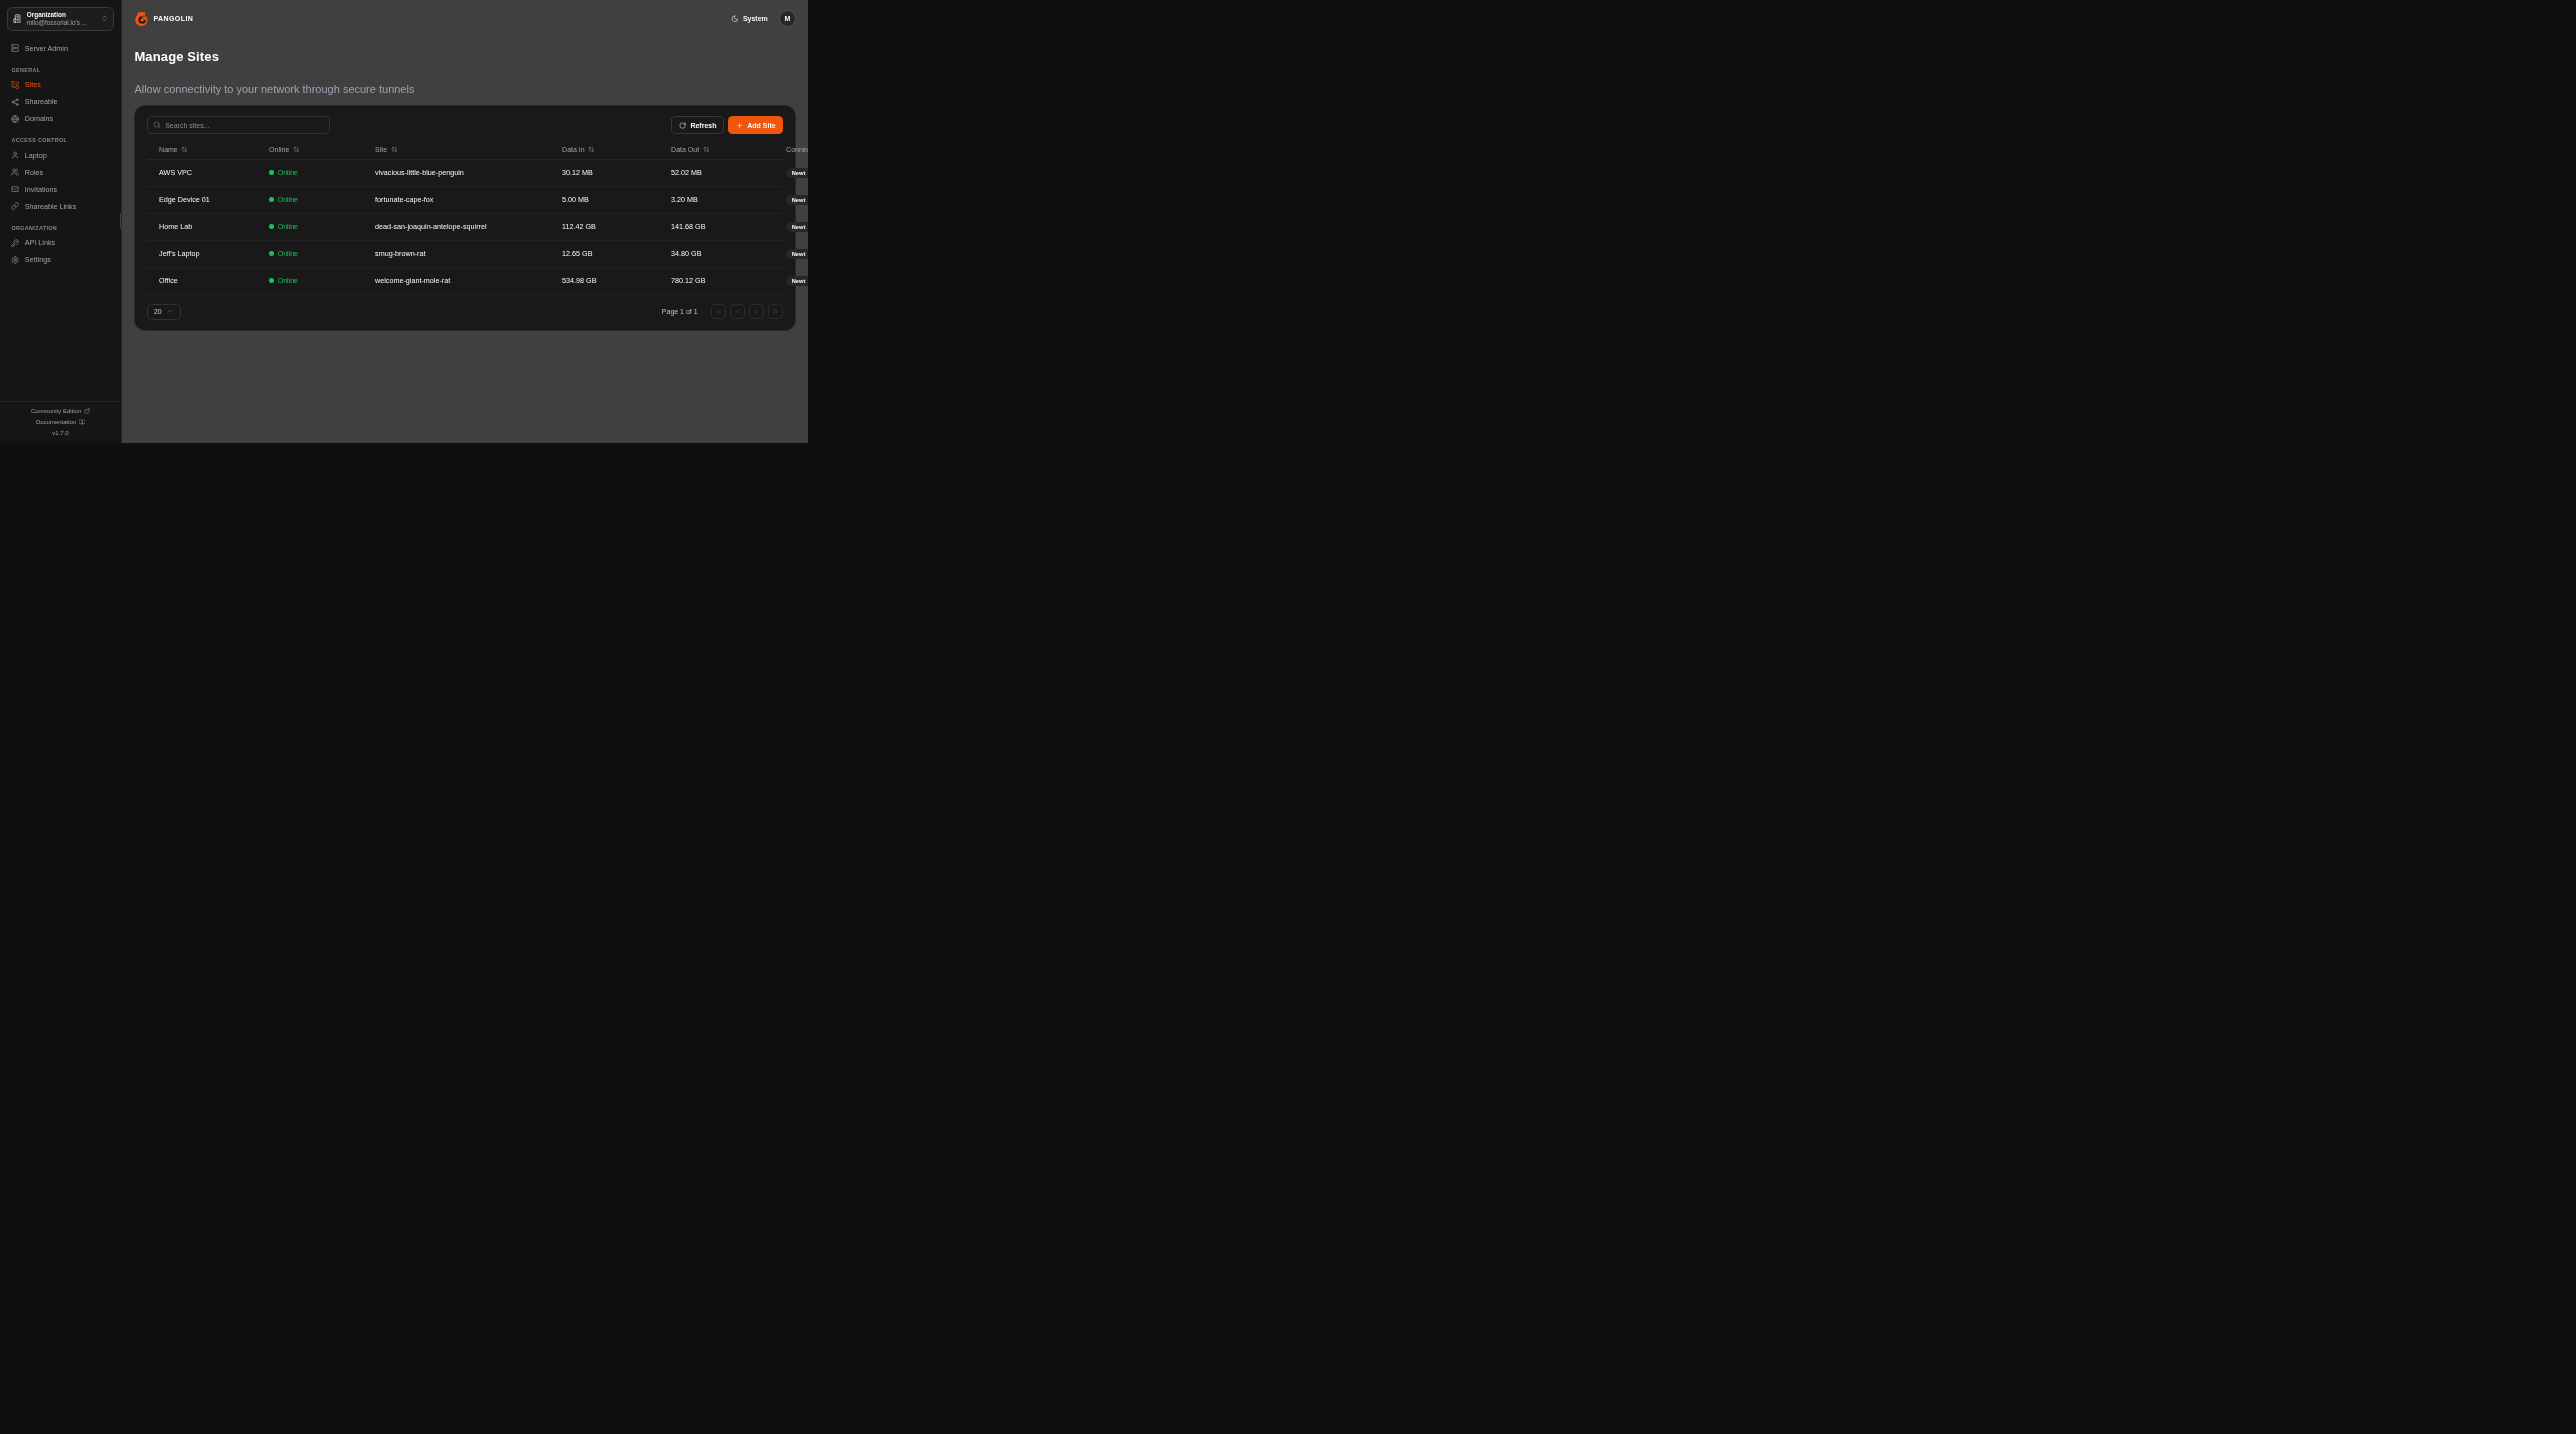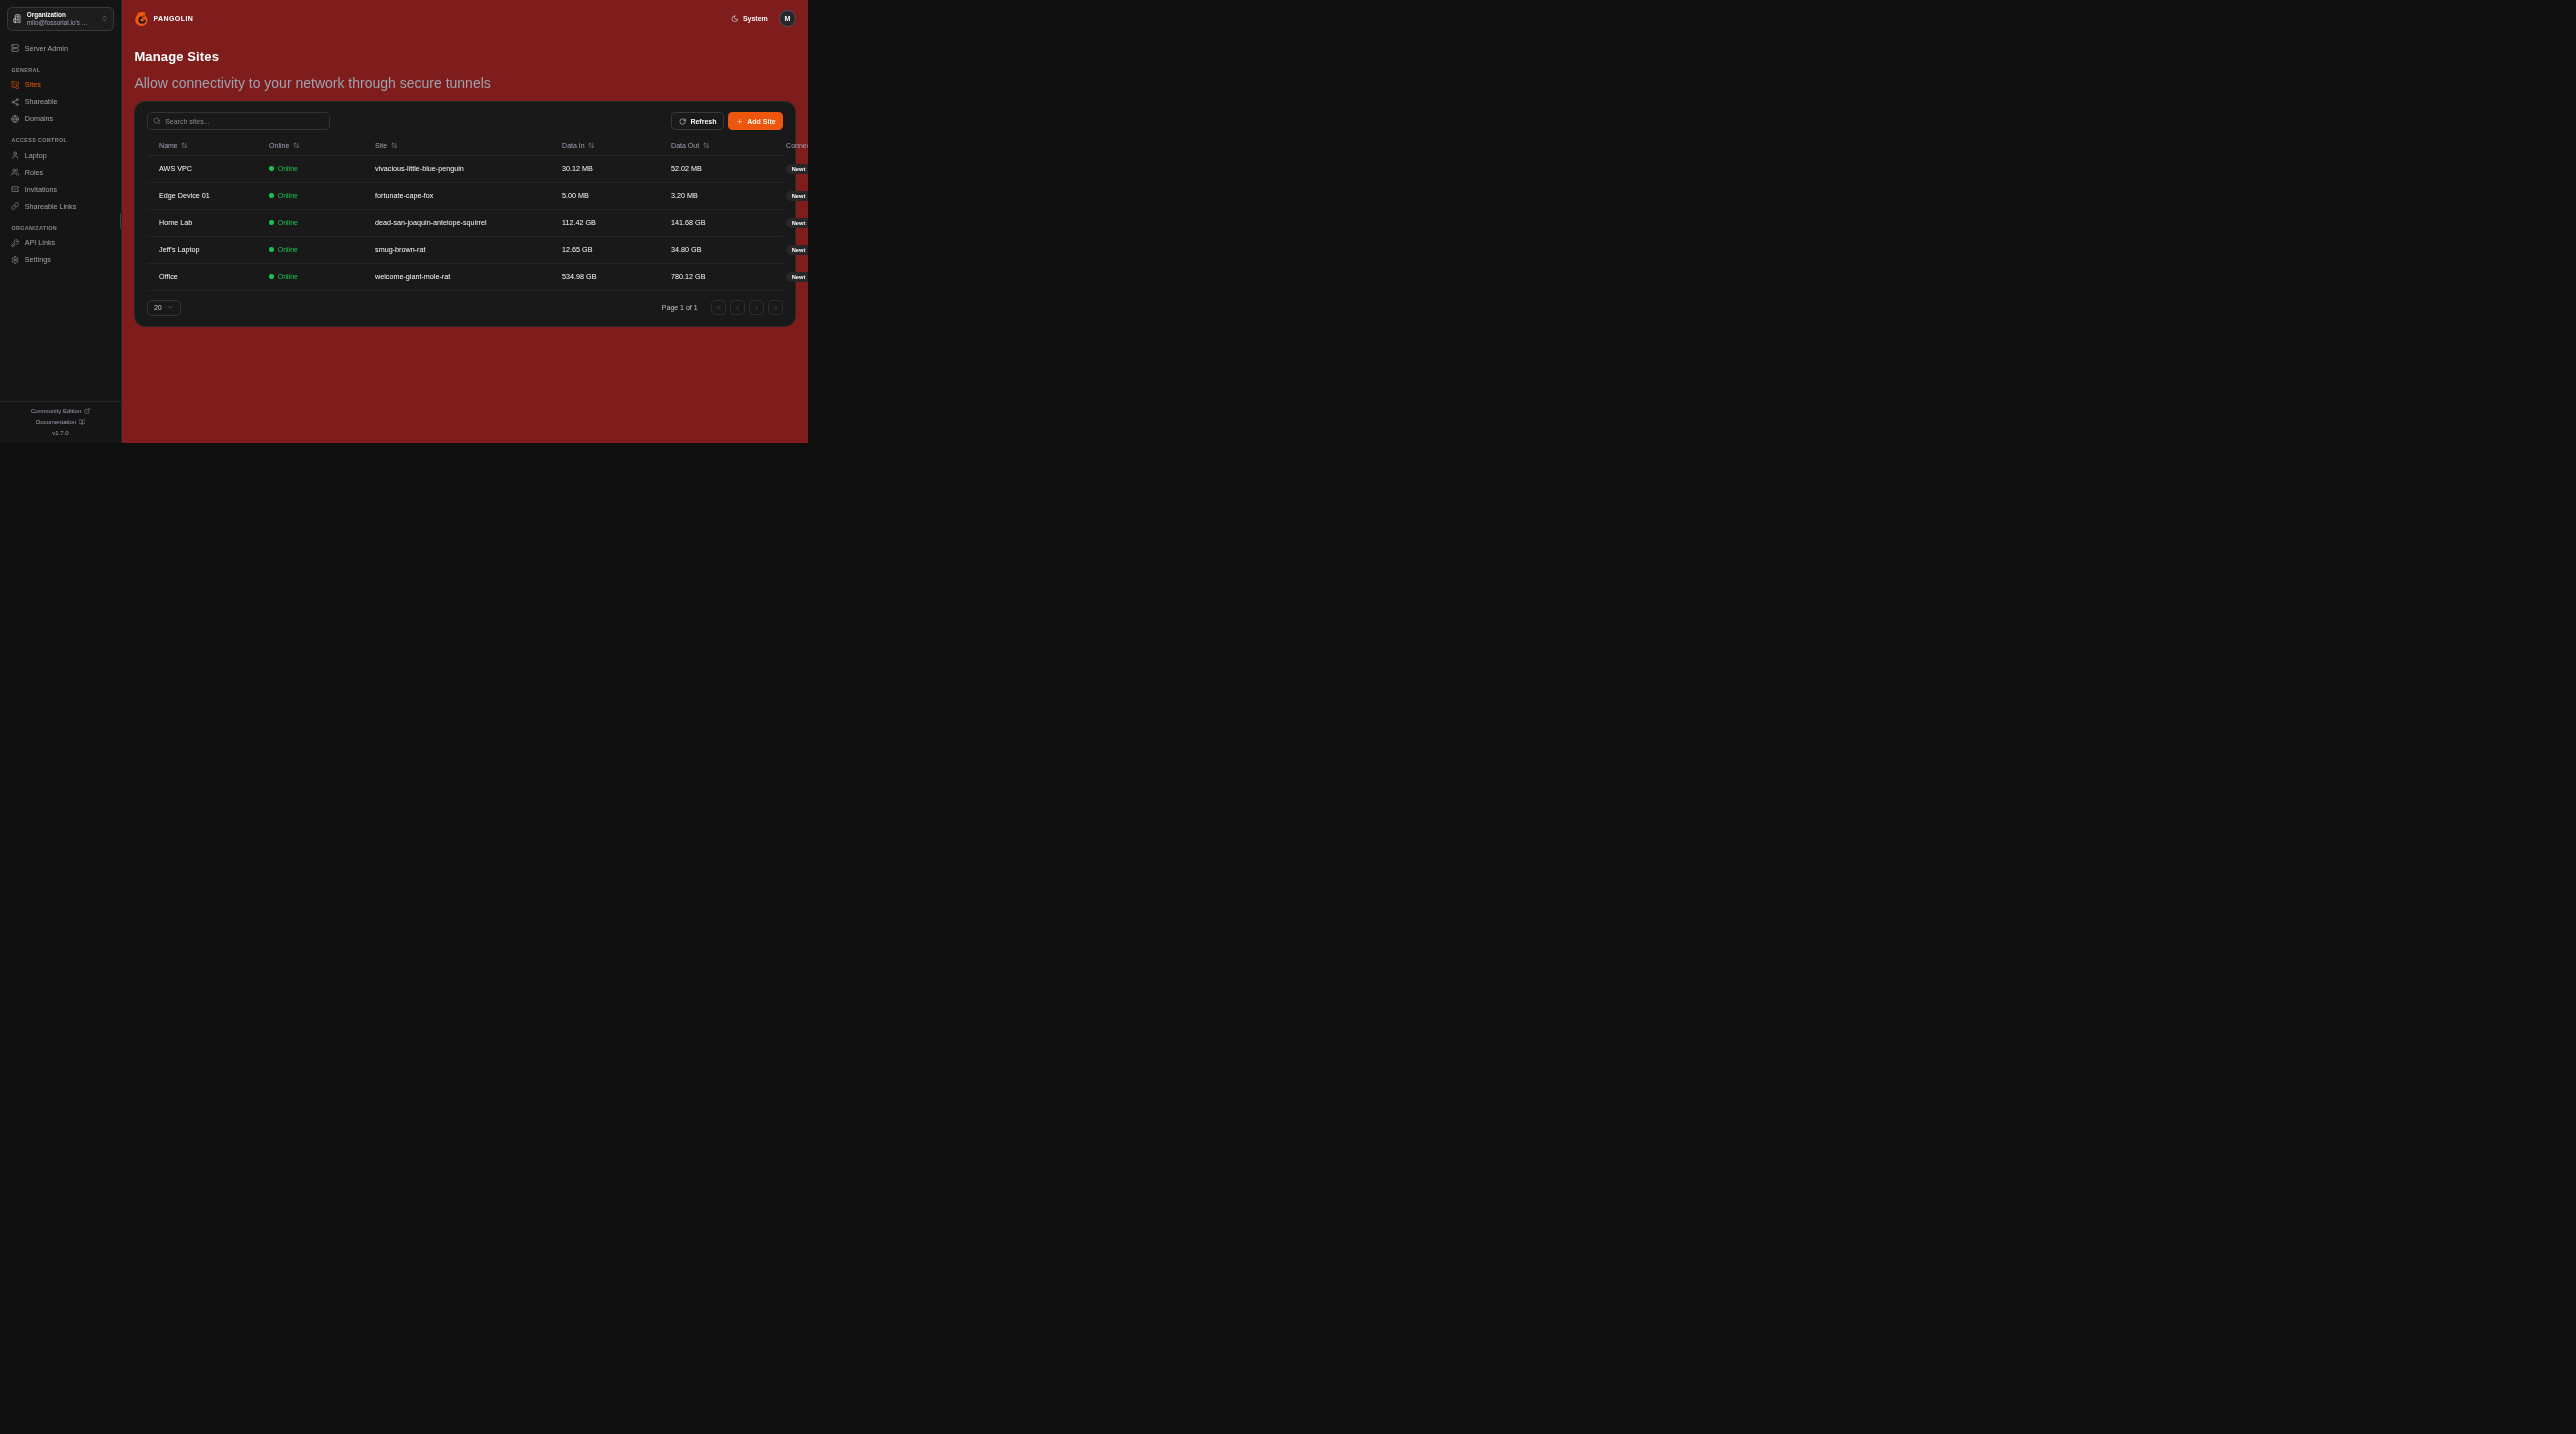--- a/index.html
+++ b/index.html
@@ -1,18 +1,18 @@
 <!DOCTYPE html>
 <html style="font-size:8.2px"><head>
 <meta charset="utf-8">
 <style>
   * { margin:0; padding:0; box-sizing:border-box; }
   html,body { background:#0f0f10; }
   body { font-family:"Liberation Sans", sans-serif; -webkit-font-smoothing:antialiased; }
-  .app { width:808px; height:443px; display:flex; background:#7f1d1d; color:#fafafa; overflow:hidden; }
+  .app { width:808px; height:443px; display:flex; background:#404040; color:#fafafa; overflow:hidden; }
 
   
   .sidebar { width:122px; flex:0 0 122px; border-right:0.5px solid #262626; display:flex; flex-direction:column; position:relative; background:#151515; }
   .org-select { margin:6.7px 6.7px 5.2px 6.7px; height:24px; border:0.5px solid #3a3a3a; background:#1d1d1e; border-radius:5.2px; display:flex; align-items:center; gap:4.6px; padding:0 5.2px; cursor:pointer; }
   .org-select .org-text { flex:1; min-width:0; line-height:1.25; }
   .org-label { font-size:6.4px; font-weight:700; color:#fafafa; }
   .org-value { font-size:6.4px; color:#9ca3af; white-space:nowrap; overflow:hidden; }
   .nav { padding:4.1px 6.2px 0 6.2px; }
   .nav-item { display:flex; align-items:center; gap:5.2px; height:17px; padding:0 5.2px; border-radius:4.1px; color:#a2a2ab; font-size:7.2px; cursor:pointer; }
   .nav-item .lbl { white-space:nowrap; }
@@ -28,21 +28,21 @@
   .main { flex:1; display:flex; flex-direction:column; min-width:0; }
   .topbar { height:37px; display:flex; align-items:center; justify-content:space-between; padding:0 12.4px; }
   .brand { display:flex; align-items:center; gap:3.6px; }
   .brand-name { font-size:7px; font-weight:700; letter-spacing:0.06em; color:#ffffff; }
   .top-right { display:flex; align-items:center; gap:11.3px; }
   .theme-toggle { display:flex; align-items:center; gap:4.1px; font-size:7px; font-weight:600; color:#f4f4f5; cursor:pointer; }
   .avatar { width:16.5px; height:16.5px; border-radius:50%; background:#27272a; border:0.5px solid #52525b; display:flex; align-items:center; justify-content:center; font-size:7px; font-weight:700; color:#fafafa; cursor:pointer; }
 
   .page-head { padding:12.4px 12.4px 0 12.4px; }
   .page-title { font-size:13px; font-weight:700; color:#ffffff; letter-spacing:0.01em; }
-  .page-sub { margin-top:11px; font-size:14px; color:#9ca3af; }
+  .page-sub { margin-top:19px; font-size:11px; color:#9ca3af; }
 
   .card { margin:9.8px 12.4px 0 12.4px; background:#191919; border:0.5px solid #282828; border-radius:11px; padding:10.3px 11.3px 10.3px 11.3px; }
   .toolbar { display:flex; align-items:center; justify-content:space-between; margin-bottom:6.2px; }
   .search-box { width:183px; height:17.5px; border:0.5px solid #323234; border-radius:4.6px; display:flex; align-items:center; gap:4.1px; padding:0 5.7px; color:#8b8b93; background:transparent; }
   .search-box input { flex:1; background:transparent; border:none; outline:none; color:#e5e5e5; font-size:7px; font-family:"Liberation Sans", sans-serif; }
   .search-box input::placeholder { color:#8b8b93; }
   .toolbar-actions { display:flex; align-items:center; gap:4.1px; }
   .btn { display:inline-flex; align-items:center; gap:4.1px; height:17.5px; padding:0 6.7px; border-radius:4.6px; font-size:7px; font-weight:600; cursor:pointer; border:0.5px solid transparent; font-family:"Liberation Sans", sans-serif; }
   .btn-outline { background:#1a1a1a; border-color:#39393c; color:#fafafa; }
   .btn-primary { background:#ee560e; color:#fff7f2; }

